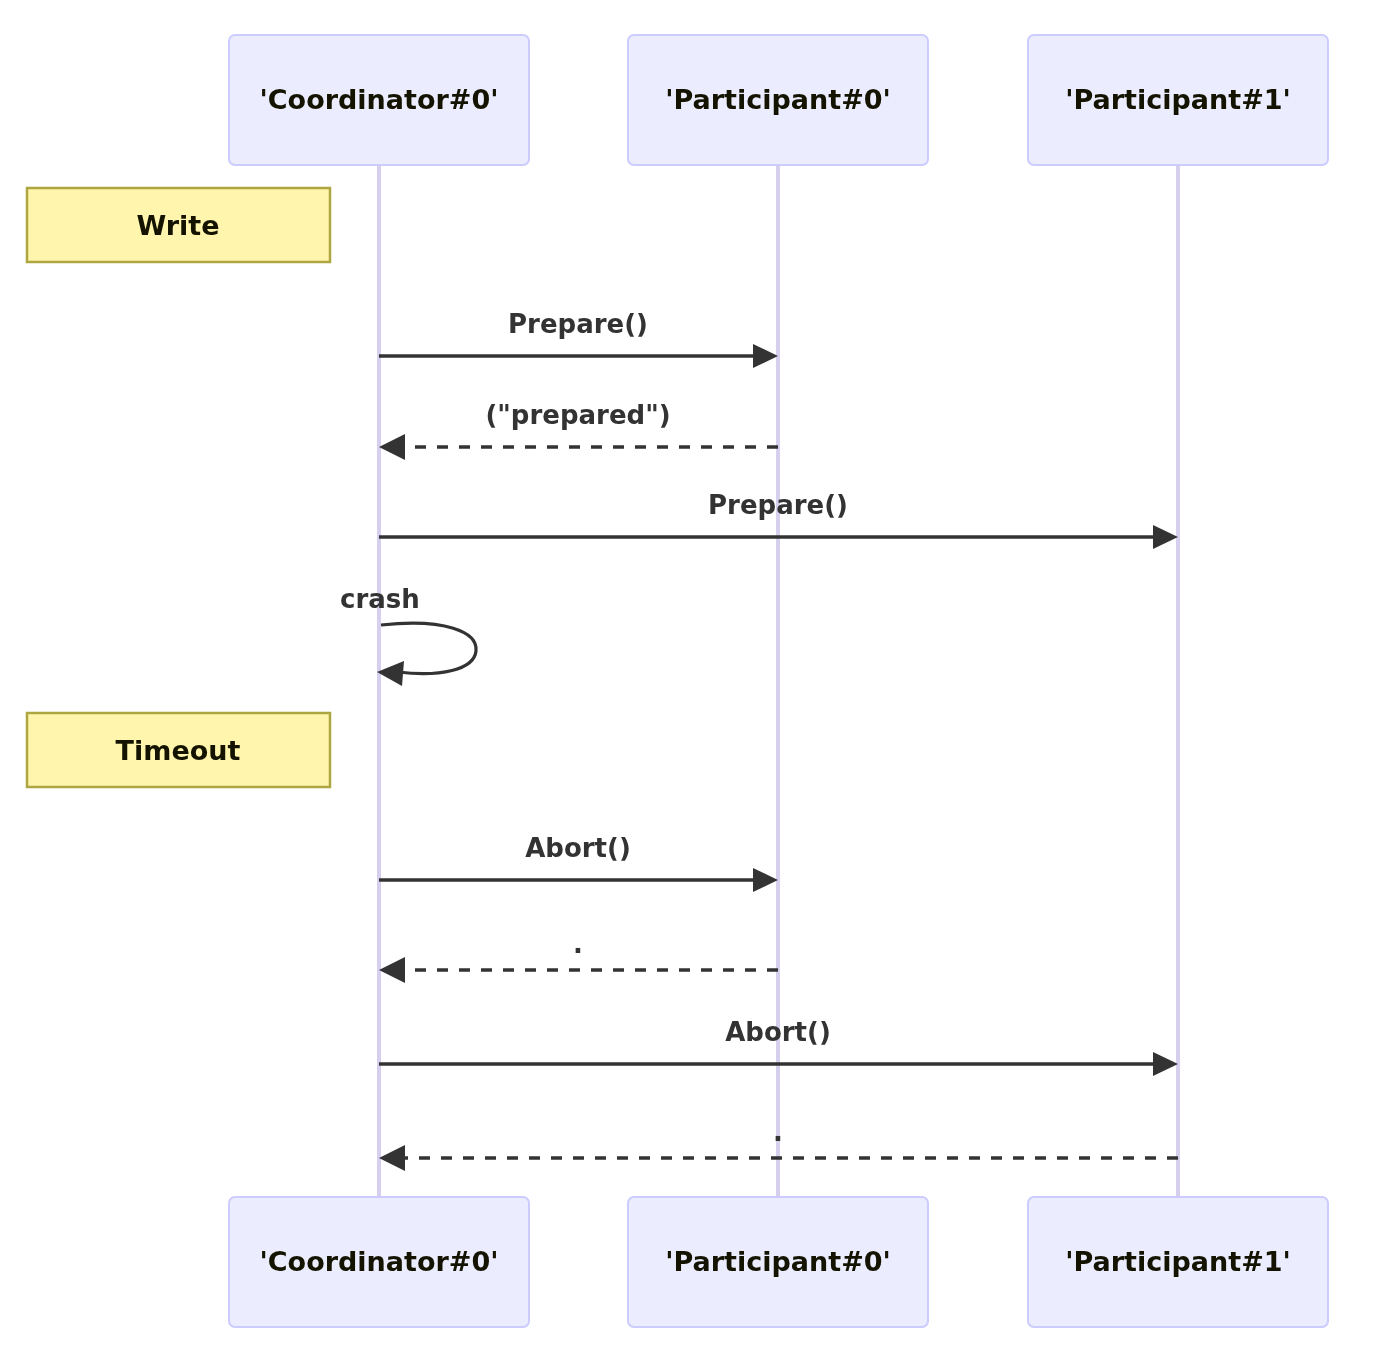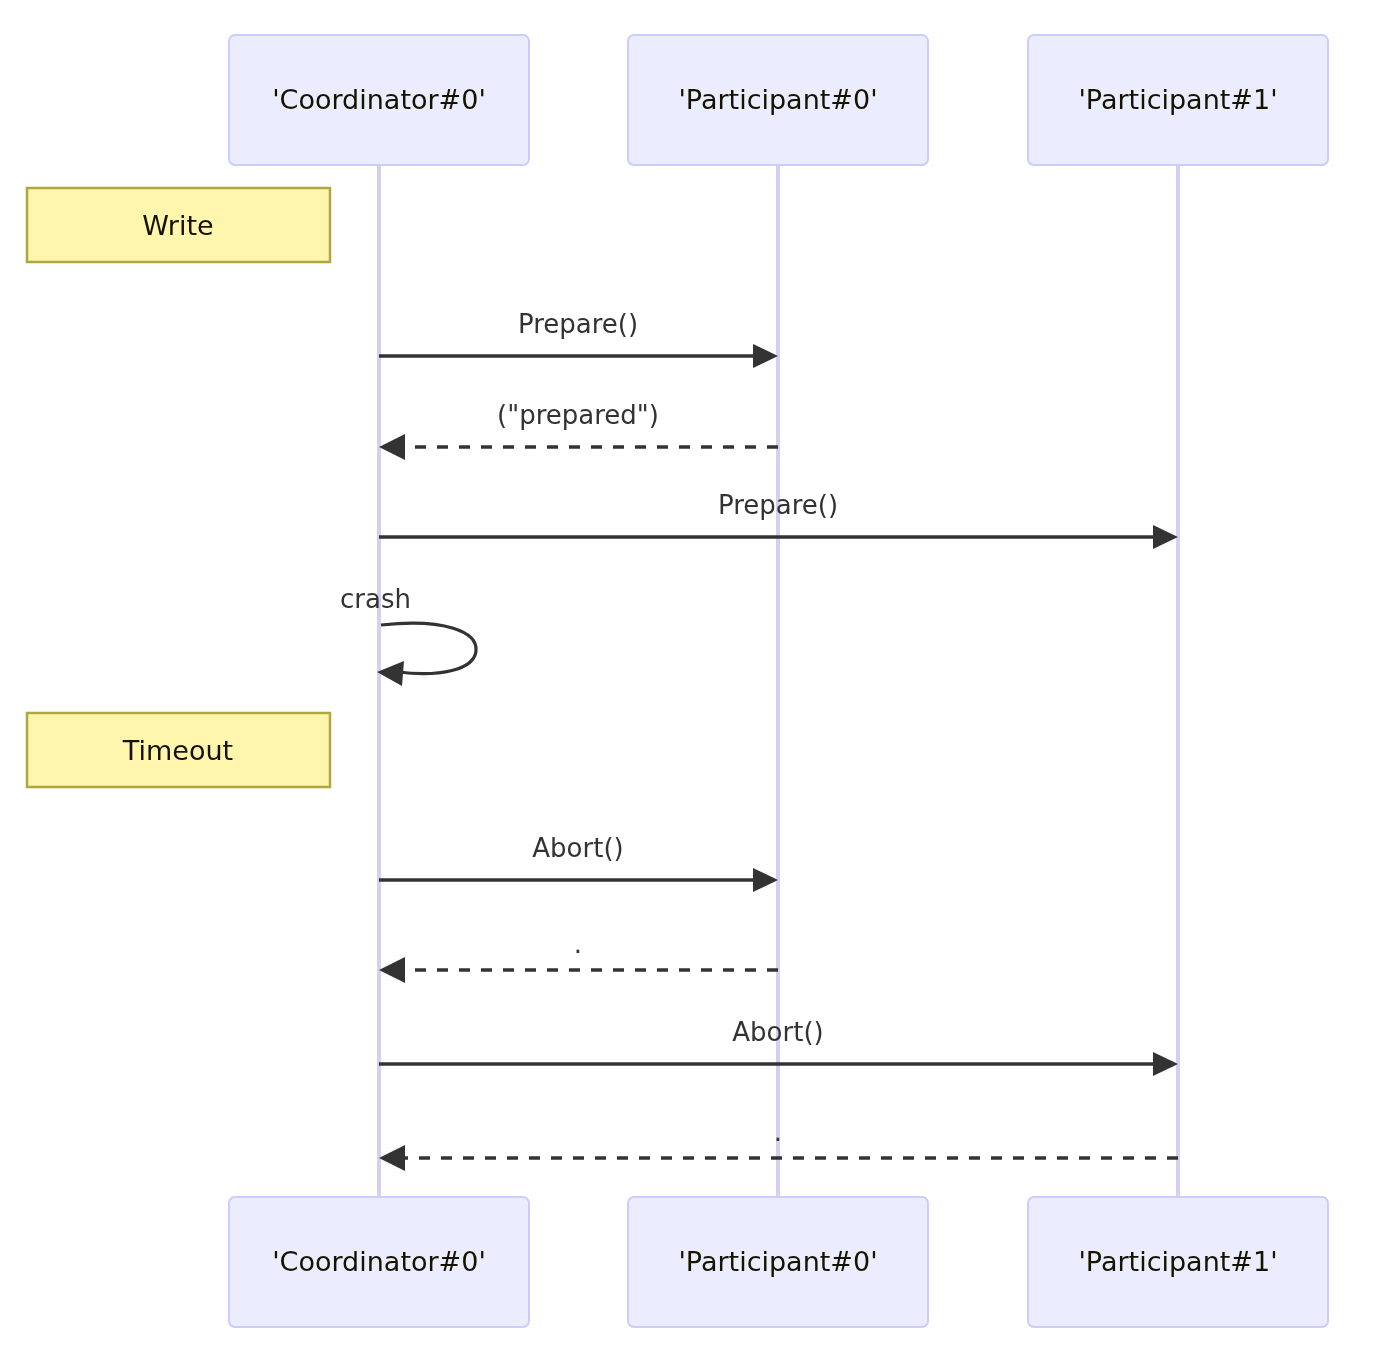--- a/index.html
+++ b/index.html
@@ -9,20 +9,21 @@
   }
   body {
     font-family: "DejaVu Sans", "Liberation Sans", sans-serif;
   }
   #diagram-root {
     position: relative;
     width: 1384px;
     height: 1368px;
     background: #ffffff;
     overflow: hidden;
+    font-weight: bold;
   }
   svg.canvas {
     position: absolute;
     left: 0;
     top: 0;
     width: 1384px;
     height: 1368px;
     display: block;
   }
   .actor-box-rect {

